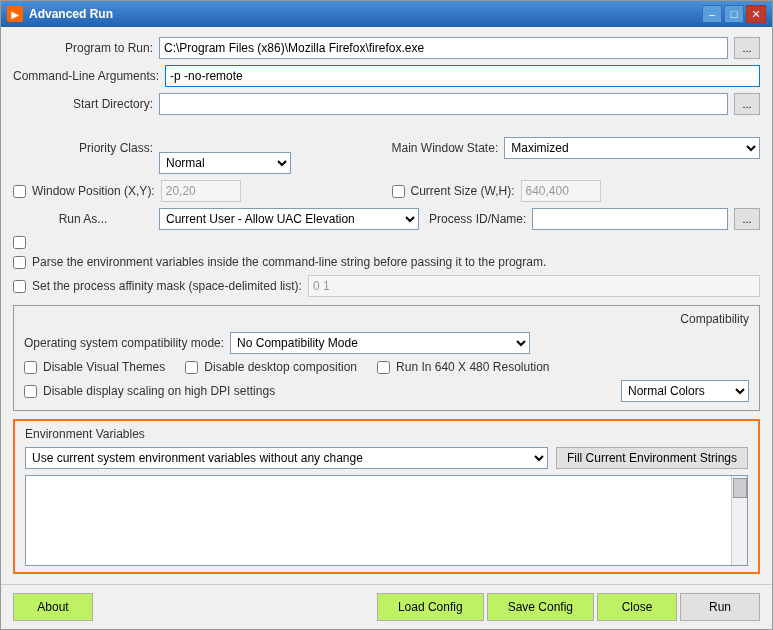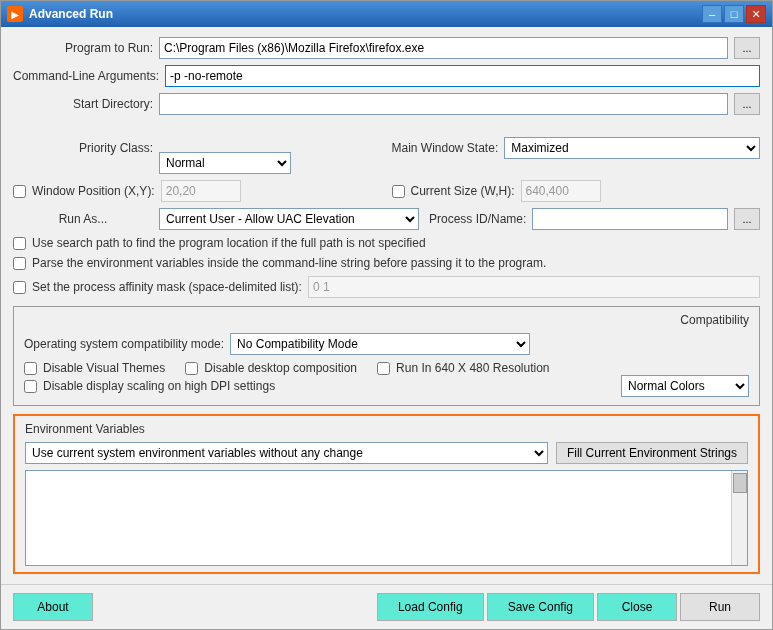--- a/index.html
+++ b/index.html
@@ -226,20 +226,21 @@
     .compat-row2 {
       display: flex;
       align-items: center;
       gap: 20px;
     }
 
     .compat-row3 {
       display: flex;
       align-items: center;
       gap: 10px;
+      margin-top: 6px;
     }
 
     .env-group {
       border: 2px solid #f97316;
       padding: 6px 10px 6px;
       margin-top: 2px;
       flex: 1;
       display: flex;
       flex-direction: column;
       gap: 6px;
@@ -267,21 +268,21 @@
     }
 
     .footer-right {
       display: flex;
       gap: 3px;
     }
 
     .footer-btn {
       height: 28px;
       padding: 0 20px;
-      background: #5eead4;
+      background: #bef264;
       border: 1px solid #adadad;
       font-size: 12px;
       font-family: inherit;
       cursor: pointer;
       display: flex;
       align-items: center;
       justify-content: center;
       min-width: 80px;
     }
 
@@ -444,21 +445,20 @@
         <option>Current User</option>
         <option>Administrator</option>
       </select>
       <span class="process-label">Process ID/Name:</span>
       <input class="form-input" type="text" style="width: 100px; flex: 1 1 0%;">
       <button class="browse-btn">...</button>
     </div>
 
     <div class="checkbox-row">
       <input type="checkbox" style="">
-      <span class="checkbox-label">Use search path to find the program location if the full path is not specified</span>
     </div>
 
     <div class="checkbox-row">
       <input type="checkbox" style="">
       <span class="checkbox-label">Parse the environment variables inside the command-line string before passing it to the program.</span>
     </div>
 
     <div class="affinity-row">
       <input type="checkbox" style="">
       <span class="checkbox-label">Set the process affinity mask (space-delimited list):</span>

